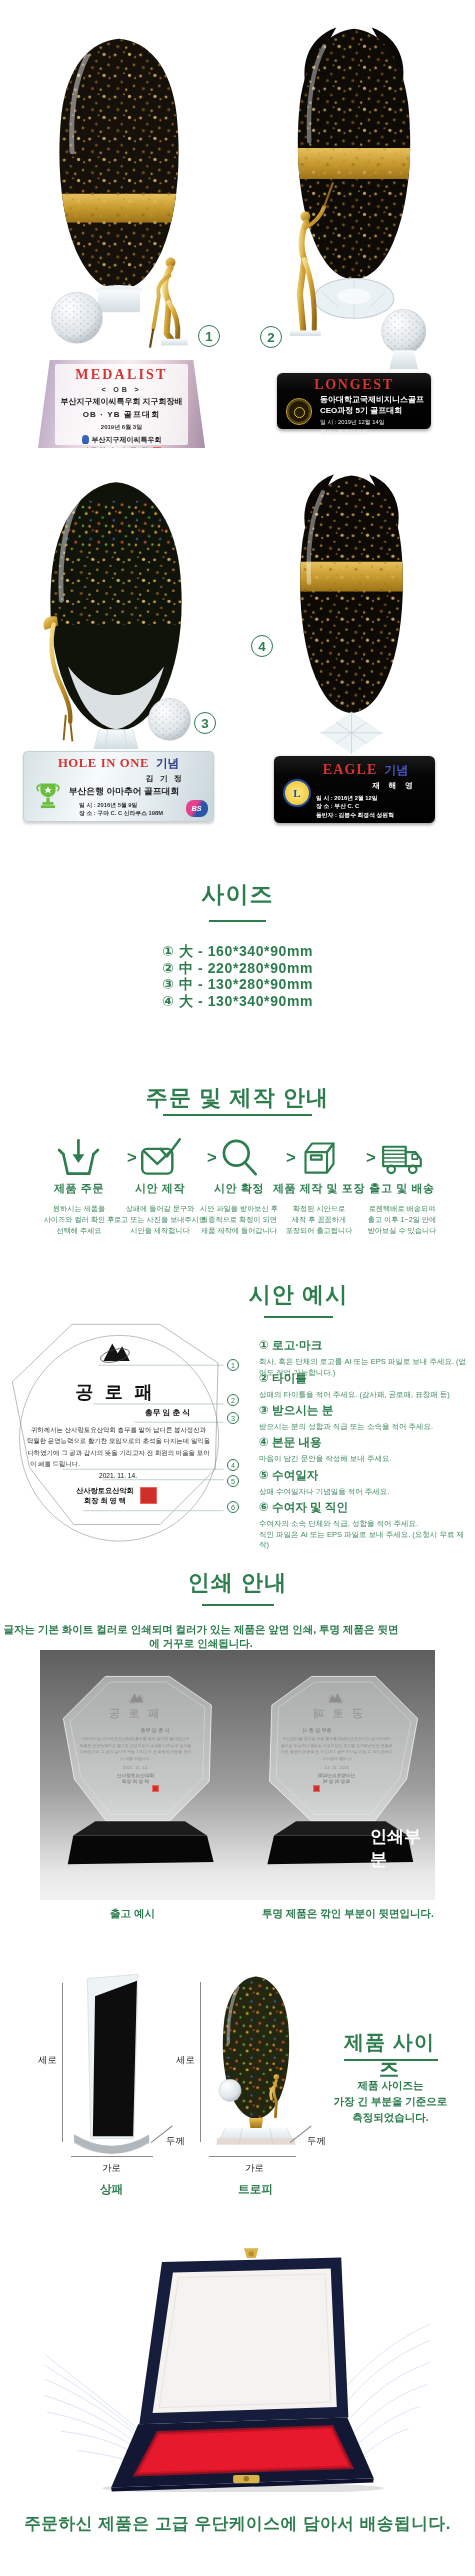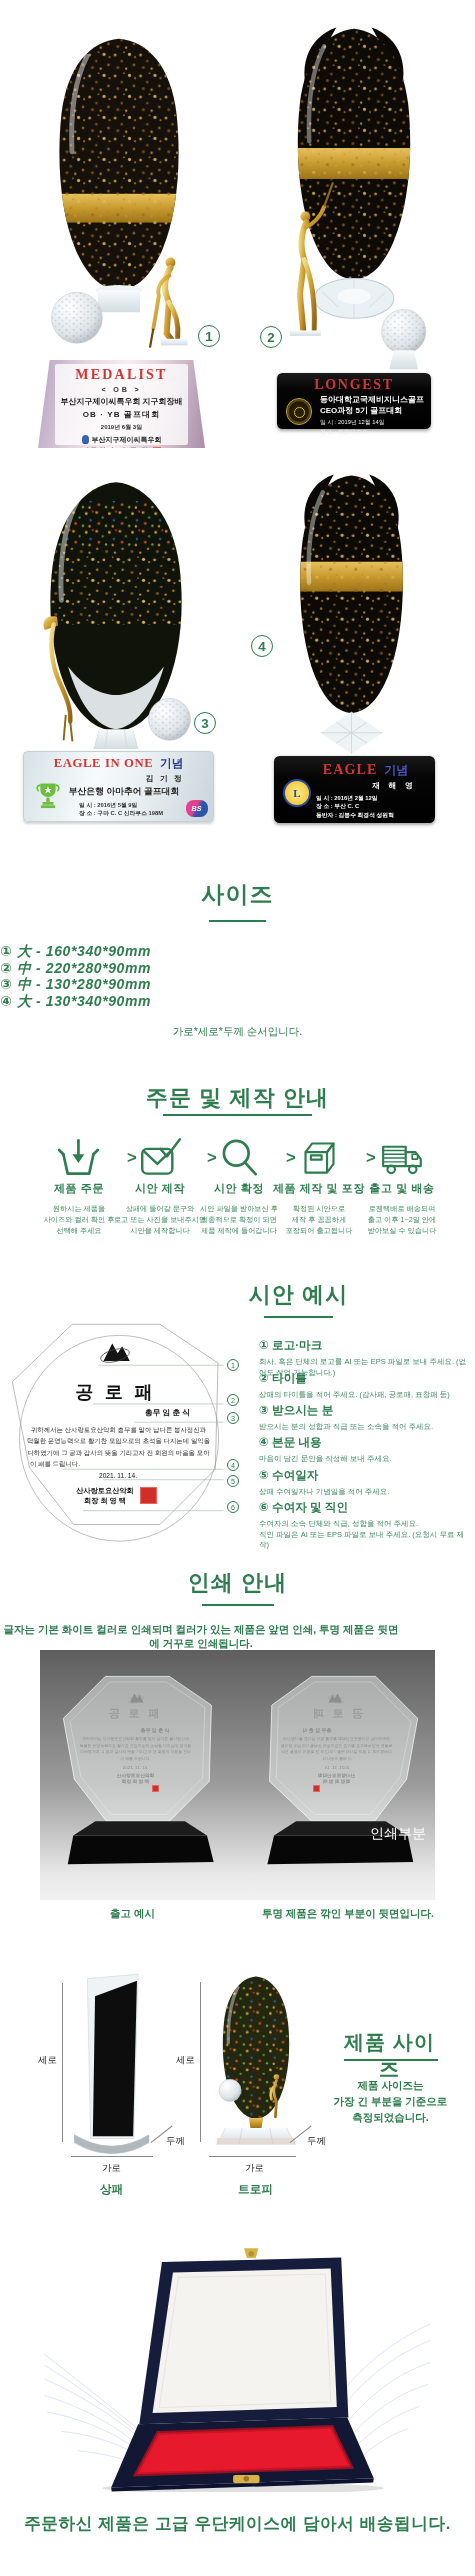--- a/index.html
+++ b/index.html
@@ -46,41 +46,41 @@
 .plate4-titlerow .t-blue{font-size:12px;font-weight:bold;color:#4a55c4;margin-left:4.4px;}
 .plate4-recipient{position:absolute;right:19px;top:25.4px;font-size:7.7px;font-weight:bold;color:#fff;letter-spacing:3.3px;text-align:center;}
 .plate4-lines{position:absolute;left:42px;top:38px;font-size:5.8px;font-weight:bold;color:#fff;line-height:8.3px;}
 .lions-logo{position:absolute;left:8.8px;top:23px;width:28px;height:28px;border-radius:50%;border:2.2px solid #274b9e;
   background:radial-gradient(circle,#f7e27a 20%,#f2c01d);display:flex;align-items:center;justify-content:center;}
 .lions-logo span{color:#274b9e;font-weight:bold;font-size:11px;font-family:"Liberation Serif",serif;}
 .bs-logo{position:absolute;right:5.5px;bottom:4.4px;width:22px;height:16.6px;border-radius:7.7px;
   background:linear-gradient(120deg,#e63f8e 42%,#2b56a8 58%);display:flex;align-items:center;justify-content:center;
   color:#fff;font-weight:bold;font-size:7.2px;font-style:italic;}
 
-.size-list{list-style:none;text-align:left;font-style:italic;}
+.size-list{list-style:none;text-align:center;}
 .size-list li{font-size:14px;font-weight:600;color:var(--green);line-height:16.6px;letter-spacing:0.6px;}
 .size-note{font-size:10.5px;color:var(--green);text-align:center;}
 
 .step-col{position:absolute;width:94px;text-align:center;}
 .step-label{font-size:11px;font-weight:bold;color:var(--green);letter-spacing:0.6px;}
 .step-desc{font-size:7.2px;color:#3f8a5f;line-height:1.55;margin-top:6.6px;}
 .step-arrow{position:absolute;font-size:16.6px;font-weight:bold;color:var(--green);}
 
 .d-item-h{font-size:11.6px;font-weight:bold;color:var(--green);}
 .d-item-d{font-size:7.5px;color:#3f8a5f;line-height:1.4;}
 .callout-circle{position:absolute;width:12px;height:12px;border:0.8px solid var(--green);border-radius:50%;
   color:var(--green);font-size:7.2px;display:flex;align-items:center;justify-content:center;background:#fff;}
 .dg-text{position:absolute;text-align:center;color:#111;}
 
 .print-desc{font-size:10.5px;font-weight:bold;color:var(--green);text-align:center;}
 .photo{background:linear-gradient(180deg,#5e5e5e,#9d9d9d 55%,#e9e9e9 90%,#f1f1f1);}
 .pp-text{position:absolute;left:0;top:0;width:149px;text-align:center;color:#8a8a8a;}
 .mirror{transform:scaleX(-1);}
 .caption{font-size:10.5px;font-weight:bold;color:var(--green);text-align:center;}
-.print-part-label{color:#fff;font-size:14px;font-weight:normal;text-align:center;}
+.print-part-label{color:#fff;font-size:17px;font-weight:bold;}
 
 .dimline-v{width:0.6px;background:#8a8a8a;}
 .dimline-h{height:0.6px;background:#8a8a8a;}
 .dimline-d{width:26.5px;height:0.6px;background:#8a8a8a;transform:rotate(-38deg);}
 .dimlabel{font-size:9.4px;color:#222;font-weight:400;}
 .ps-desc{font-size:10.5px;font-weight:bold;color:var(--green);line-height:1.5;text-align:center;}
 .ps-label{font-size:11.6px;font-weight:bold;color:var(--green);text-align:center;}
 
 .footer-text{font-size:16.6px;font-weight:bold;color:var(--green);text-align:center;letter-spacing:0.6px;}
 </style>
@@ -240,21 +240,21 @@
         <path d="M74,440 L70,486 M82,452 L86,488" stroke="#8a6616" stroke-width="3.5"></path>
       </g>
       <circle cx="262" cy="448" r="38" fill="url(#ballG)"></circle>
         <circle cx="262" cy="448" r="38" fill="url(#dimp)"></circle>
         <circle cx="262" cy="448" r="38" fill="none" stroke="#c4cbd1"></circle>
       <polygon points="135,466 195,466 205,502 125,502" fill="url(#crysG)"></polygon>
       <path d="M135,466 L125,502 M195,466 L205,502 M150,466 L145,502 M180,466 L185,502" stroke="#ccd7dc" stroke-width="1.2"></path>
     </svg>
     <div class="plate-crystal abs" style="left:23px;top:751px;width:191px;height:71px;">
       <div class="plate3-titlerow">
-        <span class="plate-title-red t-red">EAGLE IN ONE</span>
+        <span class="plate-title-red t-red">HOLE IN ONE</span>
         <span class="t-blue">기념</span>
       </div>
       <div class="plate3-recipient">김 기 정</div>
       <div class="plate3-line">부산은행 아마추어 골프대회</div>
       <svg class="abs" style="left:12px;top:29px;" width="24" height="29" viewBox="0 0 44 52">
         <path d="M8,4 h28 v12 a14,13 0 0 1 -28 0 Z" fill="#6cbf3c"></path>
         <path d="M8,7 C2,7 0,14 5,18 M36,7 C42,7 44,14 39,18" stroke="#6cbf3c" stroke-width="3" fill="none"></path>
         <polygon points="22,9 24,14 29,14 25,17 27,22 22,19 17,22 19,17 15,14 20,14" fill="#fff"></polygon>
         <rect x="19" y="30" width="6" height="8" fill="#6cbf3c"></rect>
         <rect x="12" y="38" width="20" height="5" fill="#6cbf3c"></rect>
@@ -308,21 +308,20 @@
 
   <section class="abs" style="left:0;top:879px;width:475px;height:166px;">
     <h2 class="sec-title" style="font-size:23px;">사이즈</h2>
     <div class="underline abs" style="left:209px;top:41px;width:57px;"></div>
     <ul class="size-list abs" style="left:0;top:64px;width:475px;">
       <li>① 大 - 160*340*90mm</li>
       <li>② 中 - 220*280*90mm</li>
       <li>③ 中 - 130*280*90mm</li>
       <li>④ 大 - 130*340*90mm</li>
     </ul>
-    <p class="size-note abs" style="left:0;top:146px;width:475px;">가로*세로*두께 순서입니다.</p>
   </section>
 
   <section class="abs" style="left:0;top:1083px;width:475px;height:182px;">
     <h2 class="sec-title">주문 및 제작 안내</h2>
     <div class="underline abs" style="left:163px;top:31px;width:149px;"></div>
 
     <div class="step-col" style="left:32px;top:53px;">
       <svg width="43" height="43" viewBox="0 0 80 80" fill="none" stroke="#2e7d4f" stroke-width="5" stroke-linecap="round" stroke-linejoin="round">
         <line x1="38" y1="8" x2="38" y2="38"></line>
           <polygon points="27,34 49,34 38,50" fill="#2e7d4f" stroke="none"></polygon>

